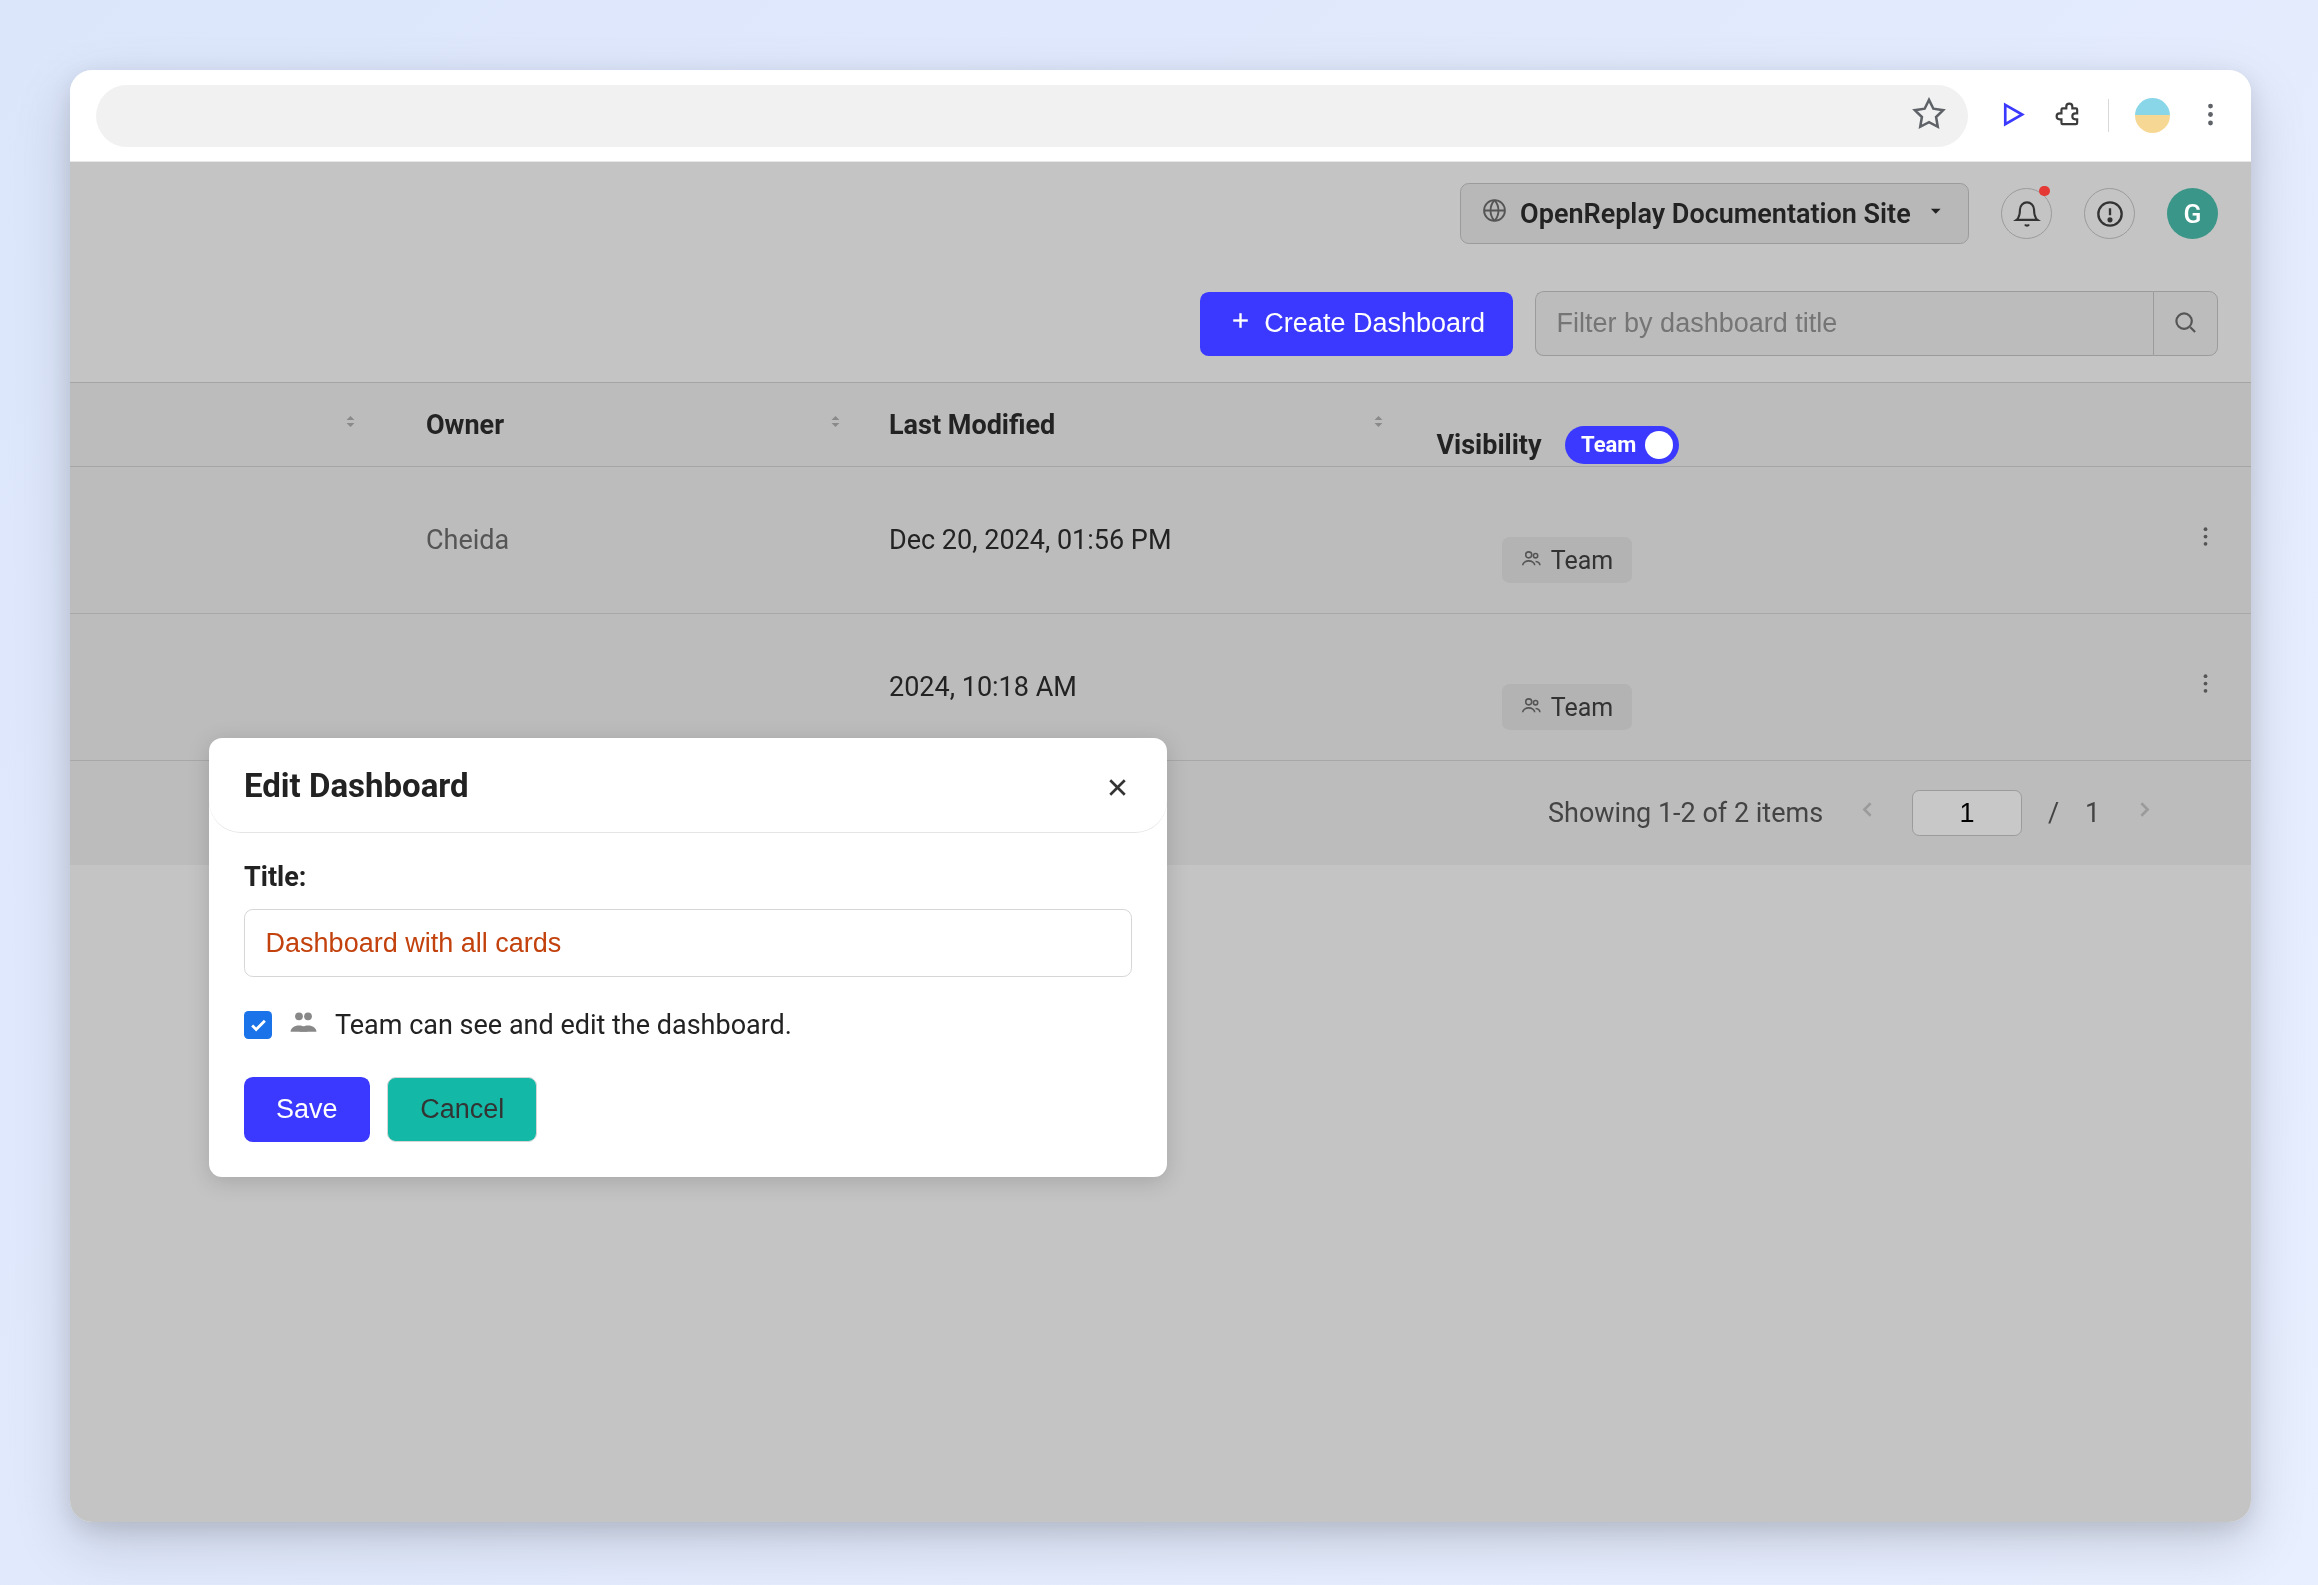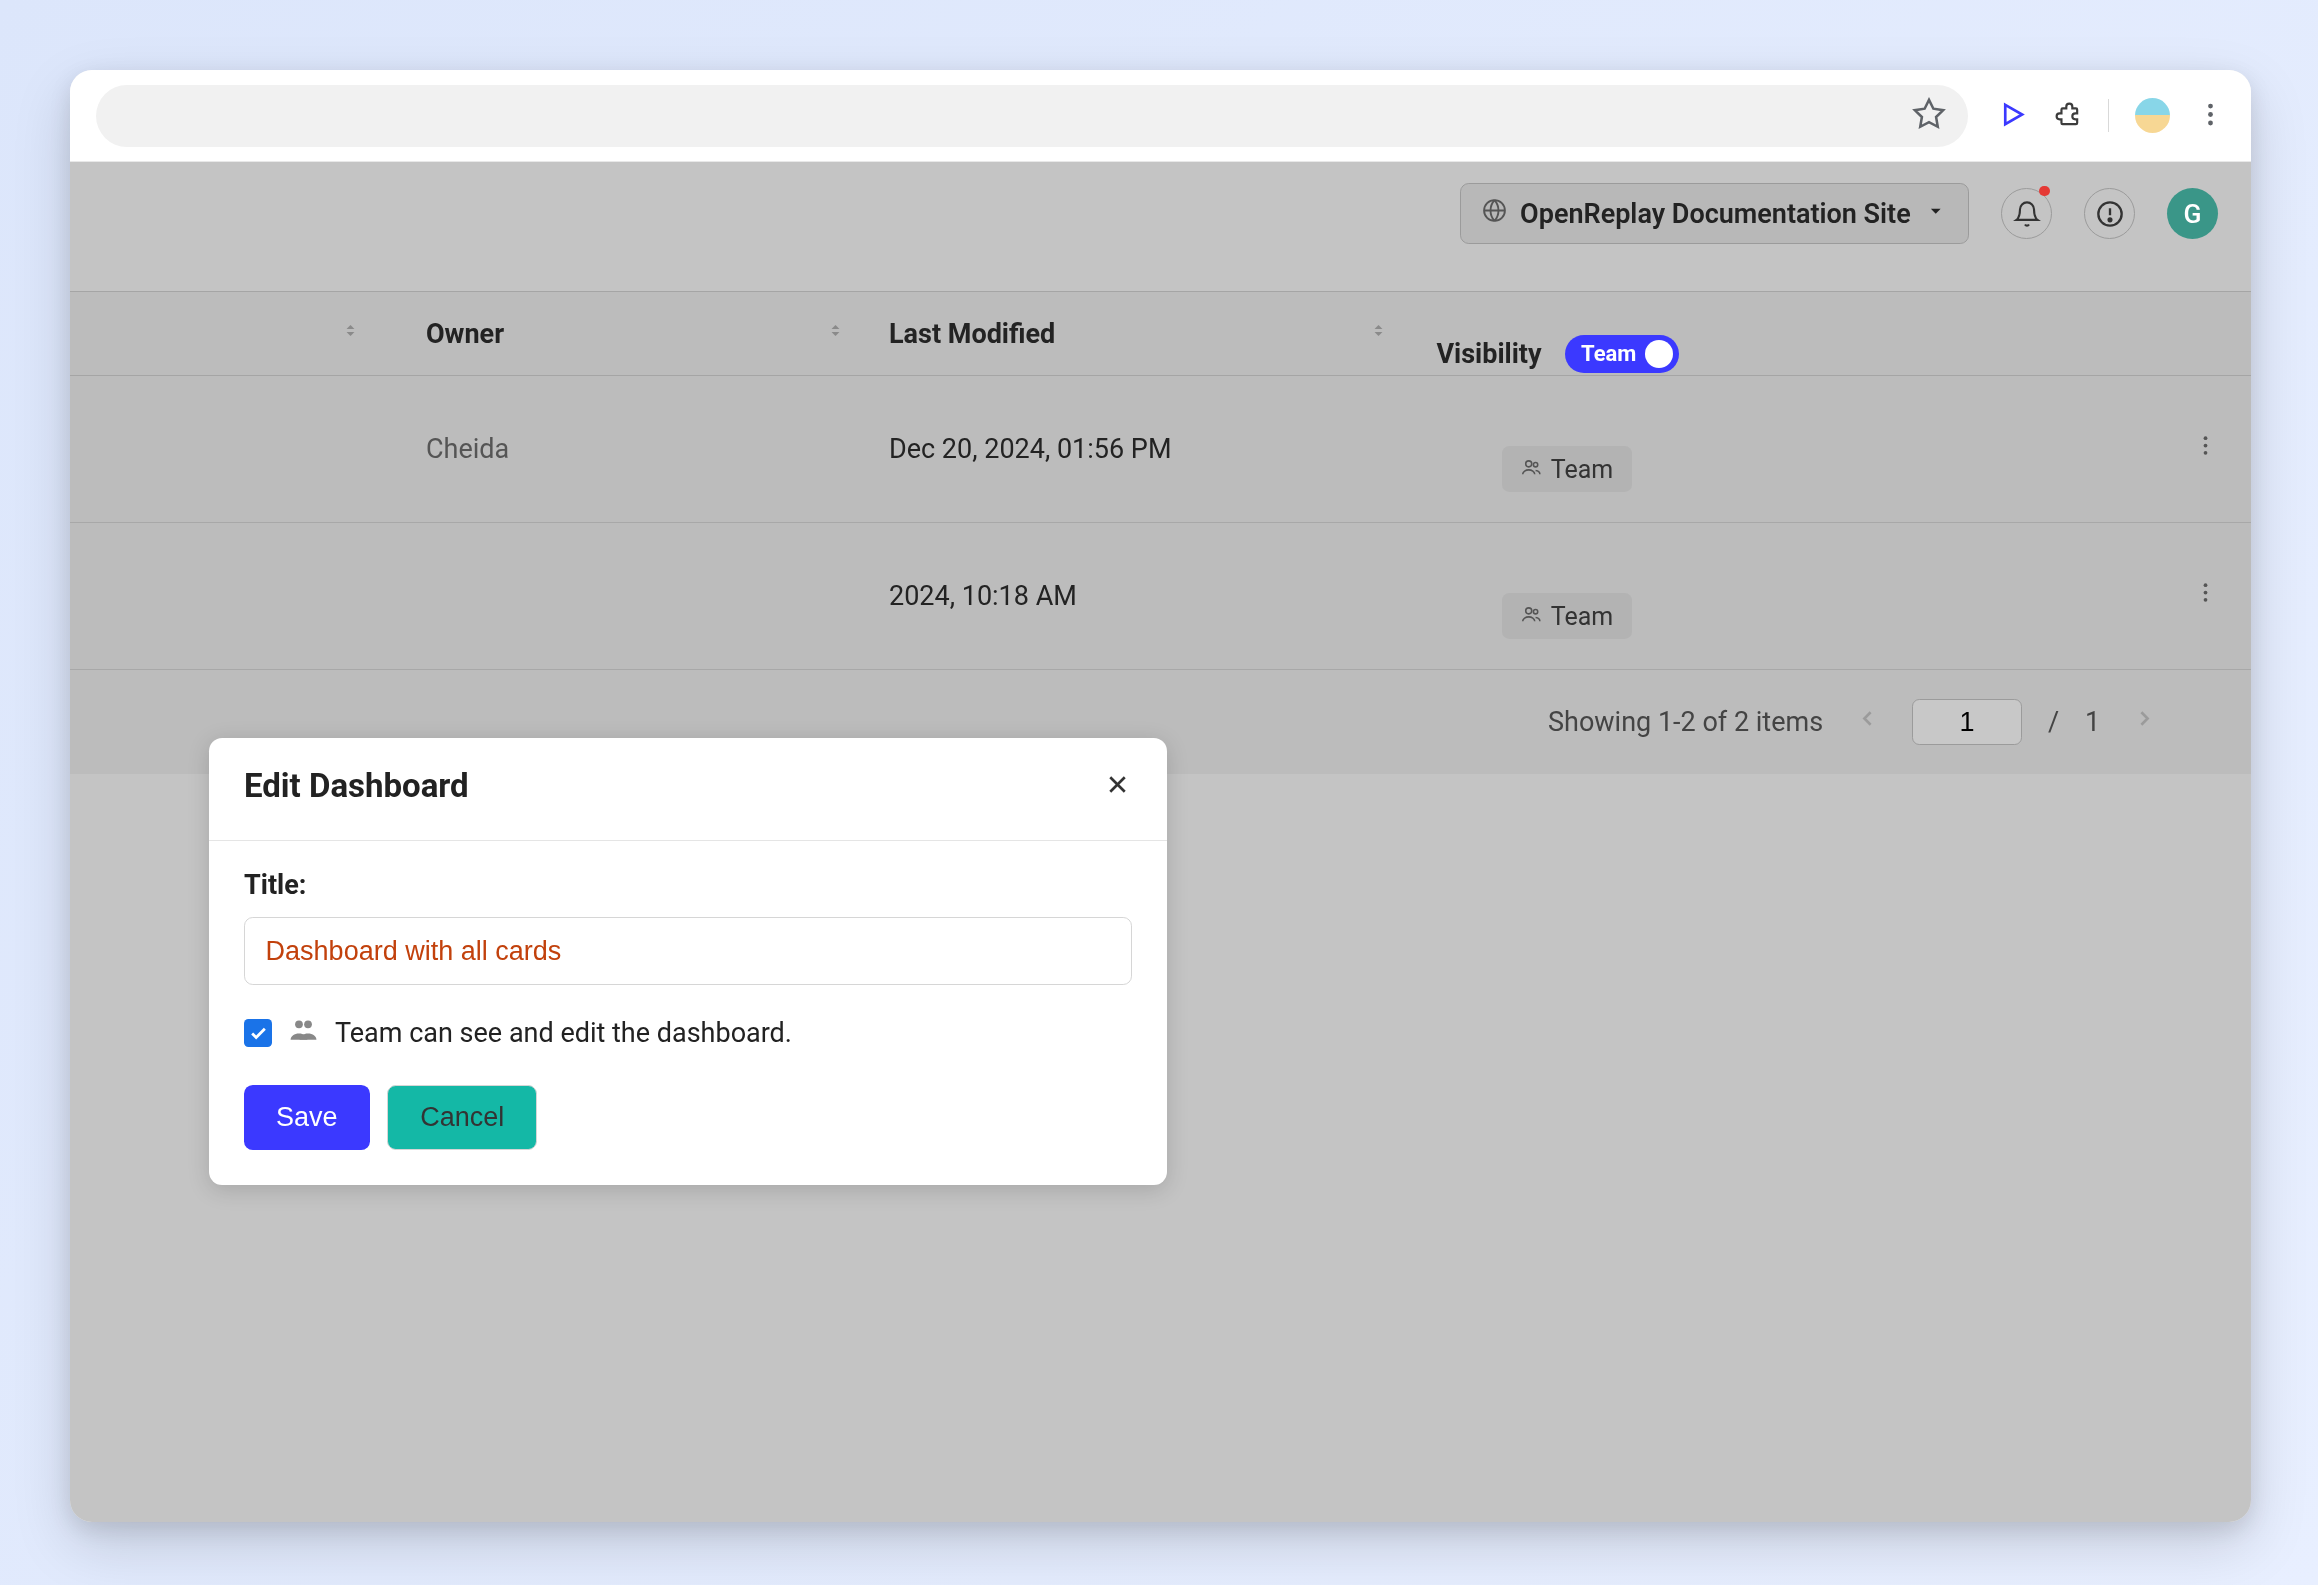--- a/index.html
+++ b/index.html
@@ -265,24 +265,25 @@
     top: 668px;
     width: 958px;
     background: #fff;
     border-radius: 13.2px;
     box-shadow: 0 4.4px 22px rgba(0,0,0,0.15);
     padding: 0;
     z-index: 100;
   }
   .modal-header {
     display: flex;
-    align-items: center;
+    align-items: flex-end;
     justify-content: space-between;
-    padding: 28px 35px 35px 35px;
+    padding: 28px 35px 27px 35px;
     border-bottom: 0.7px solid #e5e5e5;
+    border-radius: 32px;
   }
   .modal-title {
     font-size: 33px;
     font-weight: 700;
     color: #222;
   }
   .modal-close { color: #333; cursor: pointer; }
   .modal-body {
     padding: 28px 35px 33px 35px;
   }
@@ -410,20 +411,42 @@
           <circle cx="12" cy="17" r="1.2" fill="#333"></circle>
         </svg>
     </div>
     <div class="user-avatar">
       <span>G</span>
     </div>
   </div>
 
   <div class="content-area">
 
+    <div class="toolbar-row">
+      <button class="create-btn">
+        <span>
+          <svg width="25" height="25" viewBox="0 0 24 24" fill="none" stroke="currentColor" stroke-width="2.3">
+              <line x1="12" y1="5" x2="12" y2="19"></line>
+              <line x1="5" y1="12" x2="19" y2="12"></line>
+            </svg>
+        </span>
+        <span>Create Dashboard</span>
+      </button>
+      <div class="search-wrap">
+        <input class="search-input" placeholder="Filter by dashboard title" style="">
+        <div class="search-btn">
+          <span>
+            <svg width="26.4" height="26.4" viewBox="0 0 24 24" fill="none" stroke="#555" stroke-width="2">
+                <circle cx="11" cy="11" r="7"></circle>
+                <line x1="21" y1="21" x2="16.65" y2="16.65"></line>
+              </svg>
+          </span>
+        </div>
+      </div>
+    </div>
 
     <div class="table">
       <div class="thead">
         <div class="th col-spacer">
           <span class="sort-icon">
             <svg width="19" height="25" viewBox="0 0 24 24" fill="currentColor">
                 <path d="M7 10l5-5 5 5z"></path>
                 <path d="M7 14l5 5 5-5z"></path>
               </svg>
           </span>

